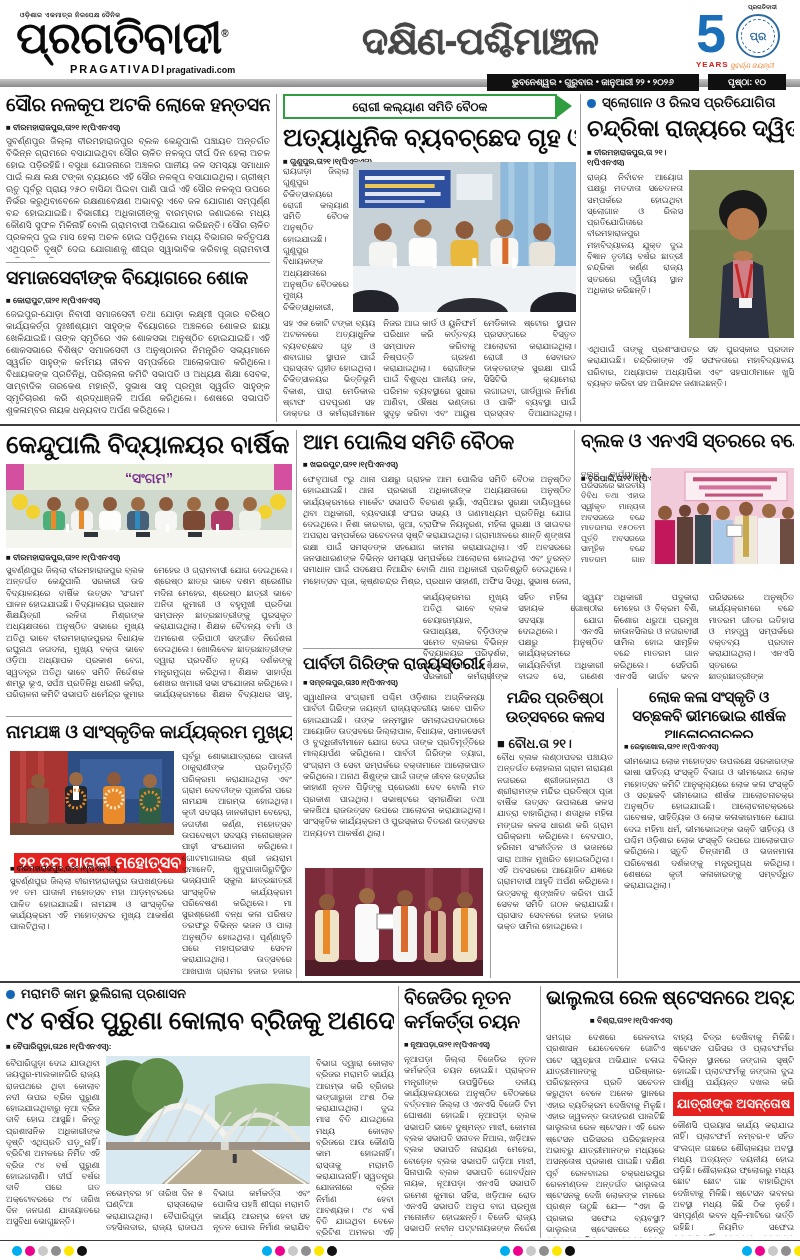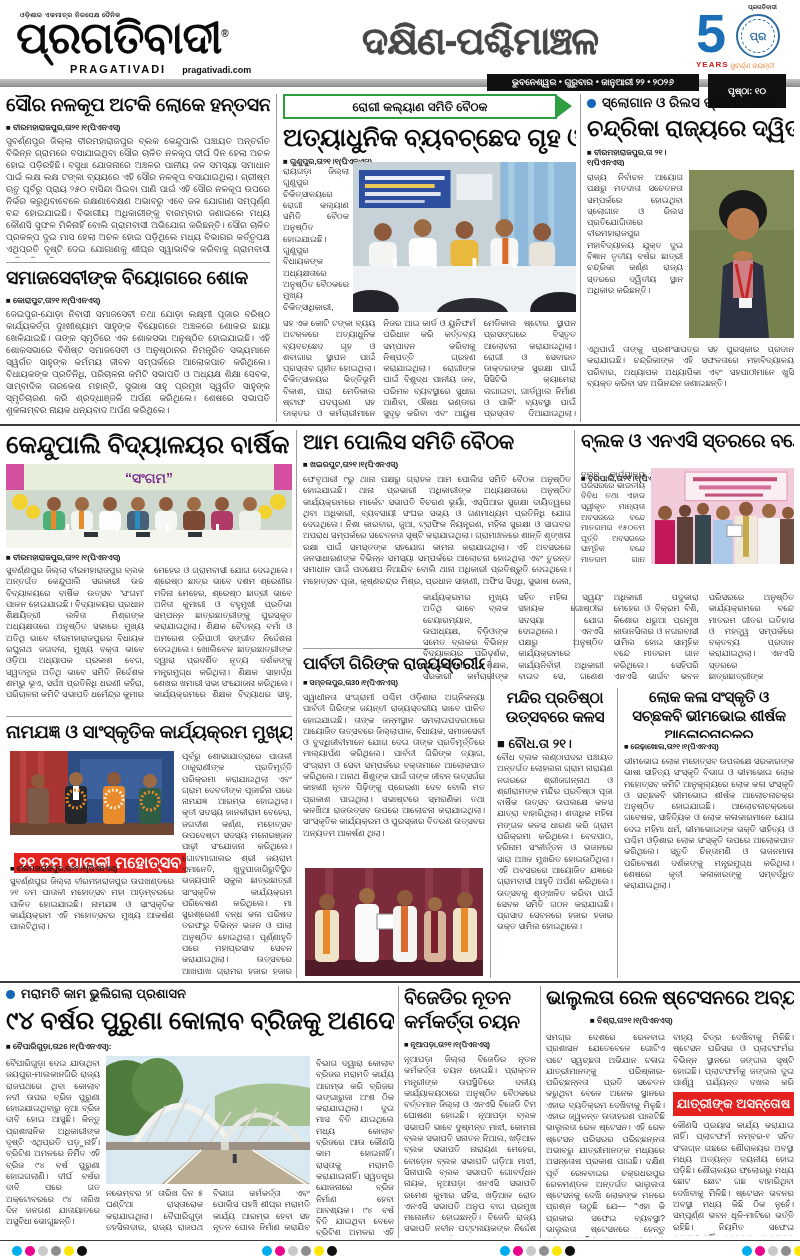--- a/index.html
+++ b/index.html
@@ -3,37 +3,37 @@
 <meta charset="utf-8">
 <style>
   html,body{margin:0;padding:0;background:#e9e9e9;}
   #page{position:relative;width:800px;height:1260px;background:#ffffff;margin:0 auto;
         font-family:"Liberation Sans","DejaVu Sans",sans-serif;overflow:hidden;color:#111;}
   .abs{position:absolute;}
   
   #mh-tagline{left:20px;top:11px;font-size:6.5px;font-weight:700;letter-spacing:.5px;color:#222;}
   #mh-logo{left:16px;top:16px;font-size:44px;font-weight:900;letter-spacing:-1px;color:#0b0b0b;line-height:1;}
   #mh-logo sup{font-size:10px;}
-  #mh-logorow{left:70px;top:63px;display:flex;gap:16px;align-items:baseline;}
+  #mh-logorow{left:70px;top:63px;display:flex;align-items:baseline;}
   #mh-latin{font-size:11px;font-weight:900;letter-spacing:2px;color:#0b0b0b;}
   #mh-web{font-size:9px;font-weight:700;color:#0b0b0b;}
   #mh-section{left:300px;top:20px;width:360px;text-align:center;font-size:38px;font-weight:800;
               color:#474747;letter-spacing:-1px;text-shadow:0 0 1px #333;}
   #mh-50{left:690px;top:4px;width:106px;height:72px;}
   #mh-50 .five{position:absolute;left:6px;top:2px;font-size:54px;font-weight:900;color:#1a6fb8;line-height:1;}
   #mh-50 .emblem{position:absolute;left:46px;top:10px;width:40px;height:40px;border:2px solid #2c6aa0;border-radius:50%;
                  display:flex;align-items:center;justify-content:center;font-size:11px;font-weight:700;color:#2c6aa0;}
   #mh-50 .emblem:before{content:"";position:absolute;inset:3px;border:1px dashed #2c6aa0;border-radius:50%;}
   #mh-50 .brand{position:absolute;left:58px;top:0px;font-size:6px;font-weight:700;color:#222;}
   #mh-50 .years{position:absolute;left:6px;top:56px;font-size:8px;font-weight:800;letter-spacing:1px;color:#d42222;}
   #mh-50 .jubilee{position:absolute;left:40px;top:58px;font-size:7px;font-style:italic;color:#e87820;white-space:nowrap;}
   #mh-bar{left:0;top:79px;width:800px;height:8px;background:linear-gradient(#c6c6c6,#8a8a8a);}
   .blackbox{background:#101010;color:#fff;font-size:9px;font-weight:700;display:flex;align-items:center;justify-content:center;white-space:nowrap;overflow:hidden;}
   #mh-date{left:487px;top:74px;width:212px;height:17px;}
-  #mh-page{left:708px;top:74px;width:78px;height:34px;}
+  #mh-page{left:708px;top:74px;width:78px;height:16px;}
   
   .hl{font-weight:800;color:#0d0d0d;white-space:nowrap;overflow:hidden;letter-spacing:-.3px;line-height:1.15;}
   .hl2{font-weight:800;color:#0d0d0d;overflow:hidden;text-align:center;letter-spacing:-.3px;line-height:1.25;}
   .byline{font-size:8px;font-weight:700;color:#161616;white-space:nowrap;overflow:hidden;}
   .byline.wrap{white-space:normal;line-height:1.2;}
   .body{font-size:9px;line-height:1.33;text-align:justify;color:#1b1b1b;overflow:hidden;word-break:break-word;}
   .vrule{width:1px;background:#9c9c9c;}
   .hdiv{height:1px;background:#9c9c9c;}
   .hrule{background:#3c3c3c;}
   .kicker{font-weight:800;color:#0d0d0d;display:flex;align-items:center;gap:6px;white-space:nowrap;overflow:hidden;}

